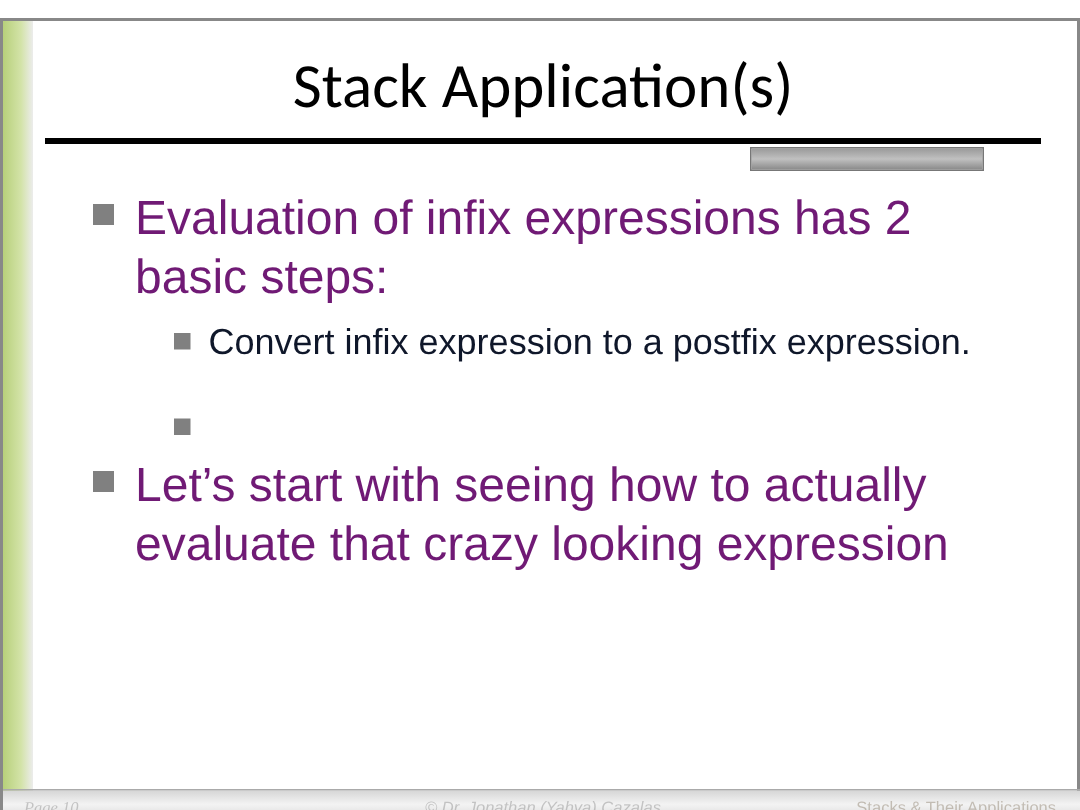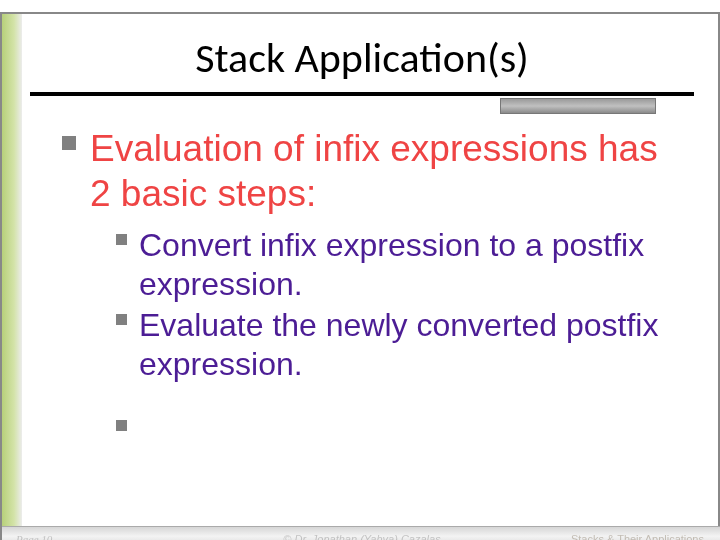--- a/index.html
+++ b/index.html
@@ -62,43 +62,43 @@
     margin-bottom: 10px;
   }
   .b1 .sq {
     width: 14px; height: 14px;
     background: #808080;
     flex-shrink: 0;
     margin-top: 10px;
     margin-right: 14px;
   }
   .b1 .txt {
-    font-size: 37px;
-    color: #ef4444;
+    font-size: 32px;
+    color: #701a75;
     line-height: 1.22;
   }
   .sub {
     margin-left: 54px;
     margin-bottom: 14px;
   }
   .b2 {
     display: flex;
     align-items: flex-start;
     margin-bottom: 2px;
   }
   .b2 .sq {
     width: 11px; height: 11px;
     background: #808080;
     flex-shrink: 0;
     margin-top: 8px;
     margin-right: 12px;
   }
   .b2 .txt {
-    font-size: 32px;
-    color: #4c1d95;
+    font-size: 24px;
+    color: #0f172a;
     line-height: 1.22;
   }
   .spacer { height: 14px; }
   .footer {
     position: absolute;
     left: 0;
     bottom: 0;
     width: 720px;
     height: 24px;
     background: linear-gradient(180deg, #d6d6d6 0%, #f3f3f3 40%, #d0d0d0 100%);
@@ -127,34 +127,34 @@
 
     <div class="b1">
       <div class="sq"></div>
       <div class="txt">Evaluation of infix expressions has 2 basic steps:</div>
     </div>
     <div class="sub">
       <div class="b2">
         <div class="sq"></div>
         <div class="txt">Convert infix expression to a postfix expression.</div>
       </div>
-      <div class="b2">
-        <div class="sq"></div>
-        <div class="txt">Evaluate the newly converted postfix expression.</div>
-      </div>
     </div>
 
     <div class="spacer"></div>
 
     <div class="sub">
       <div class="b2">
         <div class="sq"></div>
       </div>
     </div>
 
+    <div class="b1">
+      <div class="sq"></div>
+      <div class="txt">Let’s start with seeing how to actually evaluate that crazy looking expression</div>
+    </div>
 
   </div>
 
   <div class="footer">
     <div class="f-left">Page 10</div>
     <div class="f-center">© Dr. Jonathan (Yahya) Cazalas</div>
     <div class="f-right">Stacks &amp; Their Applications</div>
   </div>
 </div>
 

